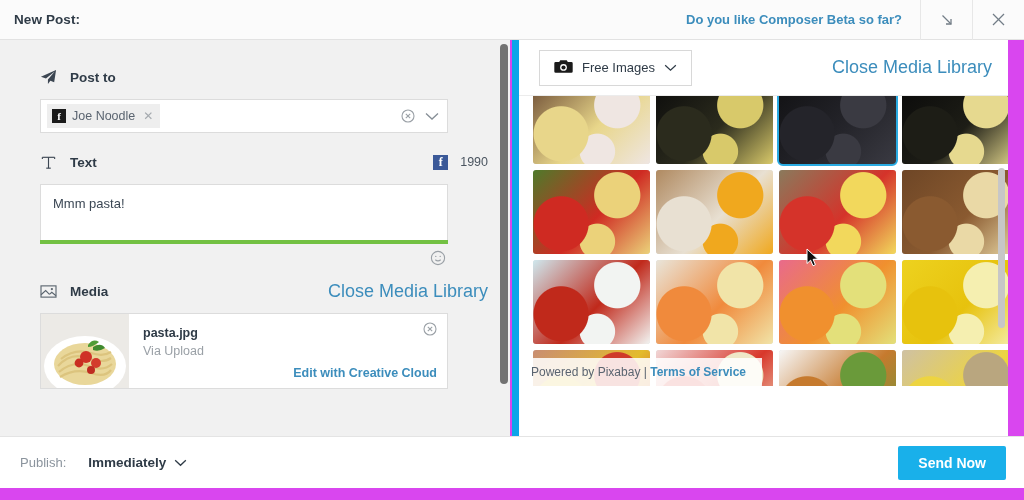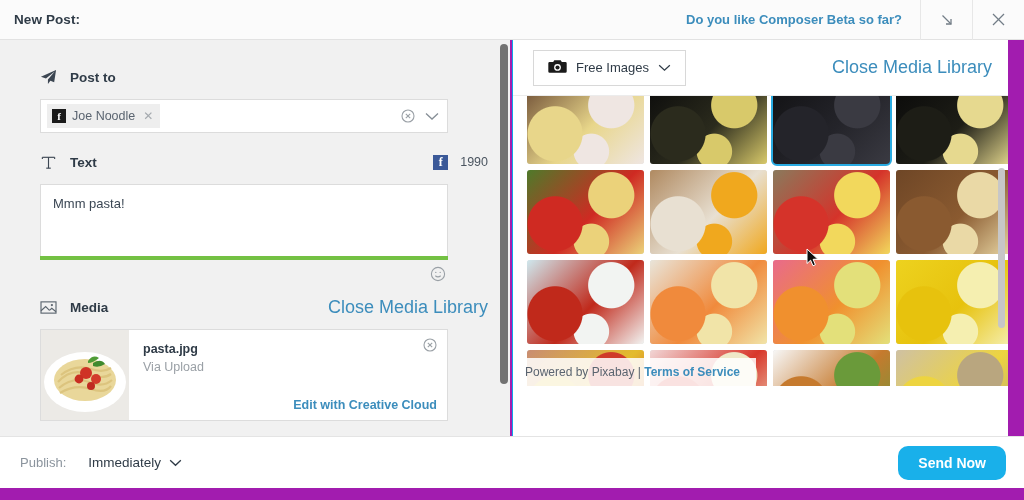--- a/index.html
+++ b/index.html
@@ -5,21 +5,21 @@
   * { box-sizing: border-box; margin: 0; padding: 0; }
   html, body {
     width: 1024px; height: 500px;
     font-family: "Liberation Sans", "DejaVu Sans", sans-serif;
     background: #ffffff;
     overflow: hidden;
   }
   .app {
     position: relative;
     width: 1024px; height: 500px;
-    background: #a21caf;
+    background: #d946ef;
   }
 
   
   .topbar {
     position: absolute; top: 0; left: 0; width: 1024px; height: 40px;
     background: #fbfbfb;
     border-bottom: 1px solid #e2e2e2;
     display: flex; align-items: center;
   }
   .topbar-title {
@@ -90,35 +90,35 @@
     line-height: 1;
   }
   .chip-x { color: #a4a9ae; font-size: 12px; margin-left: 2px; }
   .postto-spacer { flex: 1 1 auto; }
   .postto-actions { display: flex; align-items: center; gap: 10px; padding-right: 2px; }
   .icon-circle-x, .icon-chevron { color: #9aa0a6; cursor: pointer; display: flex; }
 
   
   .text-wrap { margin-top: 9px; width: 408px; }
   .textbox {
-    height: 72px; background: #ffffff;
+    height: 56px; background: #ffffff;
     border: 1px solid #dcdcdc; border-bottom: none;
     padding: 11px 12px;
     font-size: 13px; color: #3b4754;
   }
   .text-underline { height: 4px; background: #73c143; }
   .text-tools {
     height: 28px; display: flex; align-items: center; justify-content: flex-end;
     padding-right: 2px;
   }
   .emoji-icon { color: #9aa0a6; cursor: pointer; display: flex; }
 
   
   .media-card {
-    margin-top: 9px; width: 408px; height: 92px;
+    margin-top: 9px; width: 408px; height: 76px;
     background: #ffffff; border: 1px solid #dcdcdc;
     display: flex; position: relative;
   }
   .media-thumb {
     width: 88px; height: 100%;
     overflow: hidden; flex: 0 0 88px;
     position: relative; background: #e9e9e9;
   }
   .media-meta { padding: 12px 0 0 14px; flex: 1 1 auto; }
   .media-name { font-size: 12.5px; font-weight: bold; color: #2f3b47; }
@@ -139,21 +139,21 @@
   }
   .left-scrollbar .thumb {
     width: 8px; height: 340px; border-radius: 4px;
     background: #727272;
   }
 
   
   .right-panel {
     position: absolute; top: 40px; left: 512px; width: 496px; height: 408px;
     background: #ffffff;
-    border-left: 1px solid #0ea5e9;
+    border-left: 7px solid #0ea5e9;
     overflow: hidden;
   }
   .ml-toolbar {
     height: 56px; display: flex; align-items: center;
     padding: 0 16px 0 20px;
     border-bottom: 1px solid #ececec;
   }
   .source-select {
     display: flex; align-items: center; gap: 9px;
     height: 36px; padding: 0 14px;
@@ -214,28 +214,28 @@
   
   .bottombar {
     position: absolute; left: 0; bottom: 12px; width: 1024px; height: 52px;
     background: #ffffff;
     border-top: 1px solid #e4e4e4;
     display: flex; align-items: center;
   }
   .publish-label { margin-left: 20px; font-size: 13px; color: #8b949d; }
   .publish-select {
     margin-left: 22px; display: flex; align-items: center; gap: 8px;
-    font-size: 13.5px; color: #2f3b47; font-weight: normal; cursor: pointer;
+    font-size: 13.5px; color: #2f3b47; font-weight: bold; cursor: pointer;
   }
   .bottombar .spacer { flex: 1 1 auto; }
   .send-btn {
     margin-right: 18px;
     background: #19b0ea; color: #ffffff;
     font-size: 14px; font-weight: bold;
-    border: none; border-radius: 10px;
+    border: none; border-radius: 2px;
     height: 34px; padding: 0 20px;
     cursor: pointer;
     font-family: "Liberation Sans", sans-serif;
   }
 
   .cursor-arrow { position: absolute; pointer-events: none; }
 </style>
 </head>
 <body>
 

